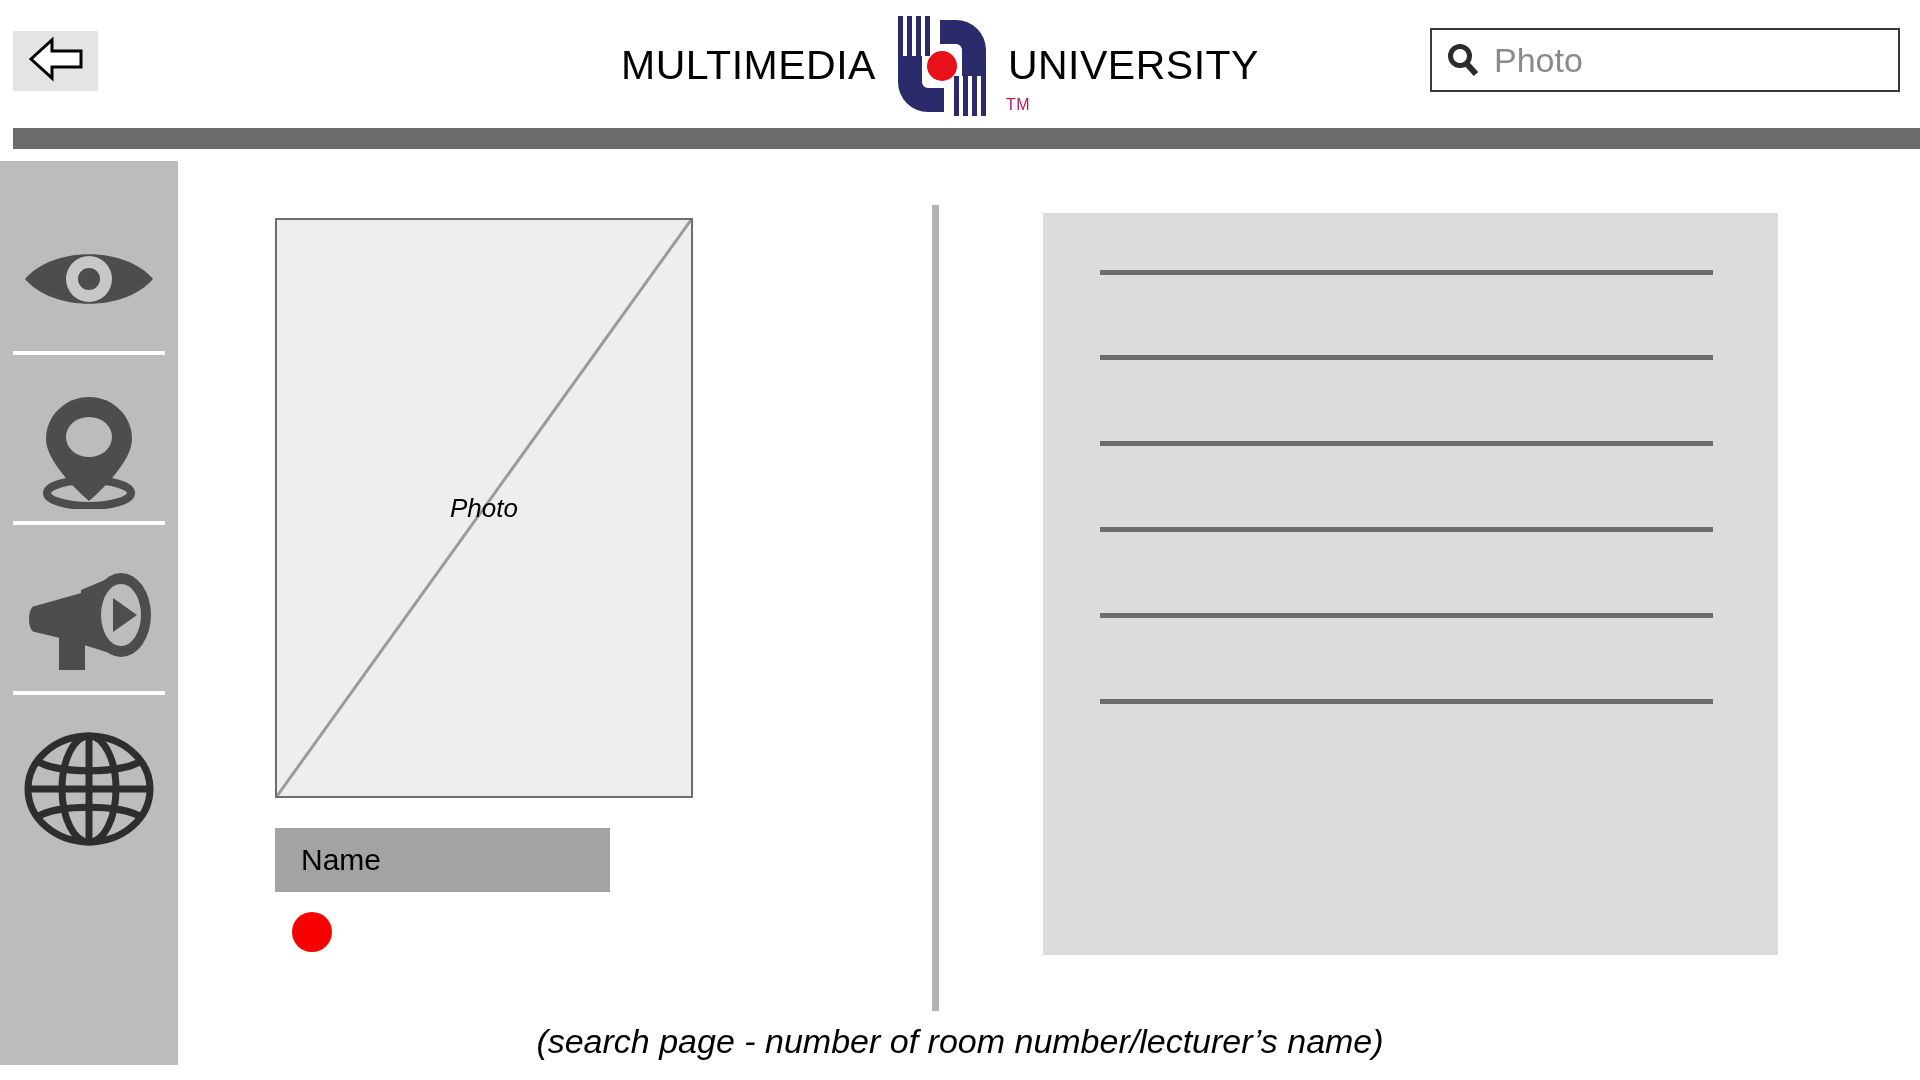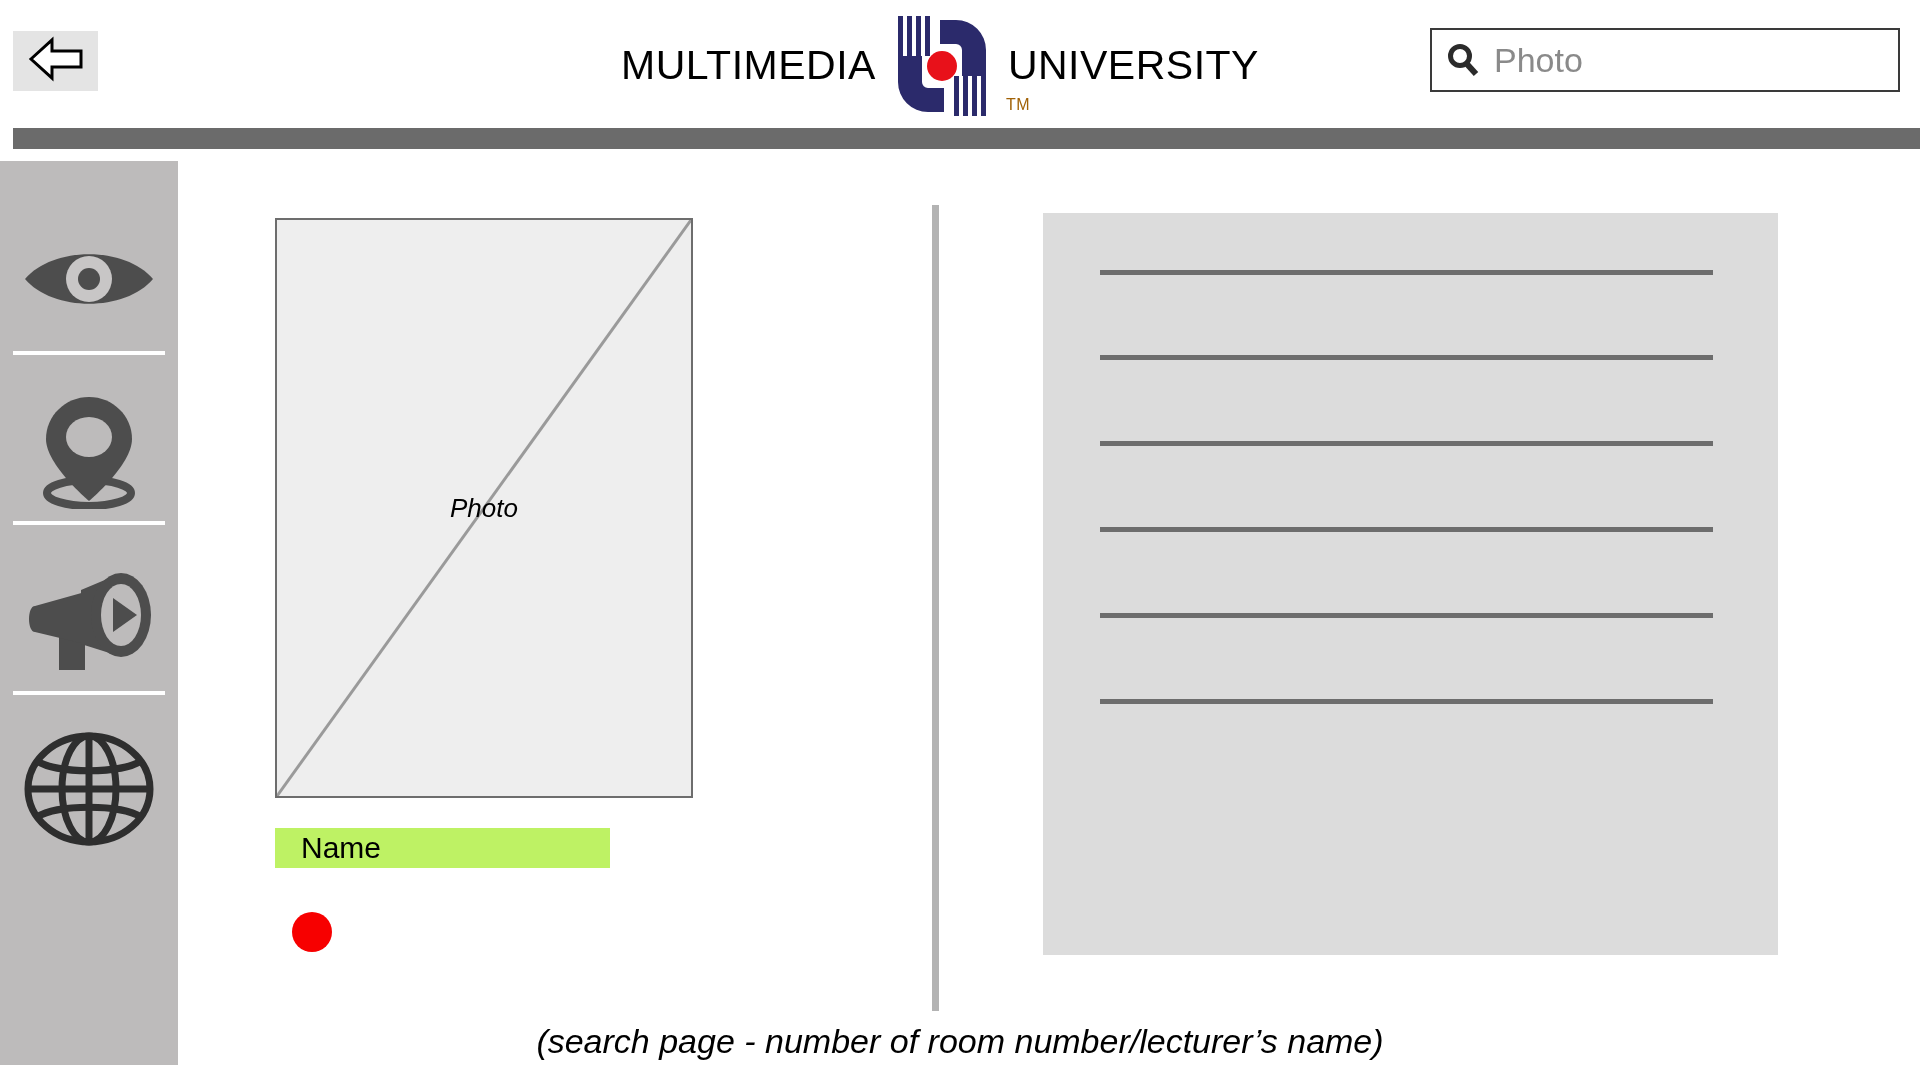--- a/index.html
+++ b/index.html
@@ -54,21 +54,21 @@
     width: 108px;
     height: 112px;
     margin: 0 12px;
     flex: none;
   }
   #logo-tm {
     position: absolute;
     left: 1006px;
     top: 96px;
     font-size: 16px;
-    color: #a16207;
+    color: #be185d;
     letter-spacing: 0.5px;
   }
 
   #search-box {
     position: absolute;
     left: 1430px; top: 28px;
     width: 470px; height: 64px;
     background: #ffffff;
     border: 2px solid #3a3a3a;
     box-sizing: border-box;
@@ -141,22 +141,22 @@
     font-size: 26px;
     color: #000000;
   }
 
   .field-row {
     position: absolute;
     display: flex;
     align-items: center;
   }
   .field-chip {
-    background: #bef264;
-    height: 40px;
+    background: #a3a3a3;
+    height: 64px;
     display: flex;
     align-items: center;
     box-sizing: border-box;
     padding-left: 26px;
     cursor: text;
   }
   .field-chip span {
     font-size: 30px;
     color: #000000;
     line-height: 1;

